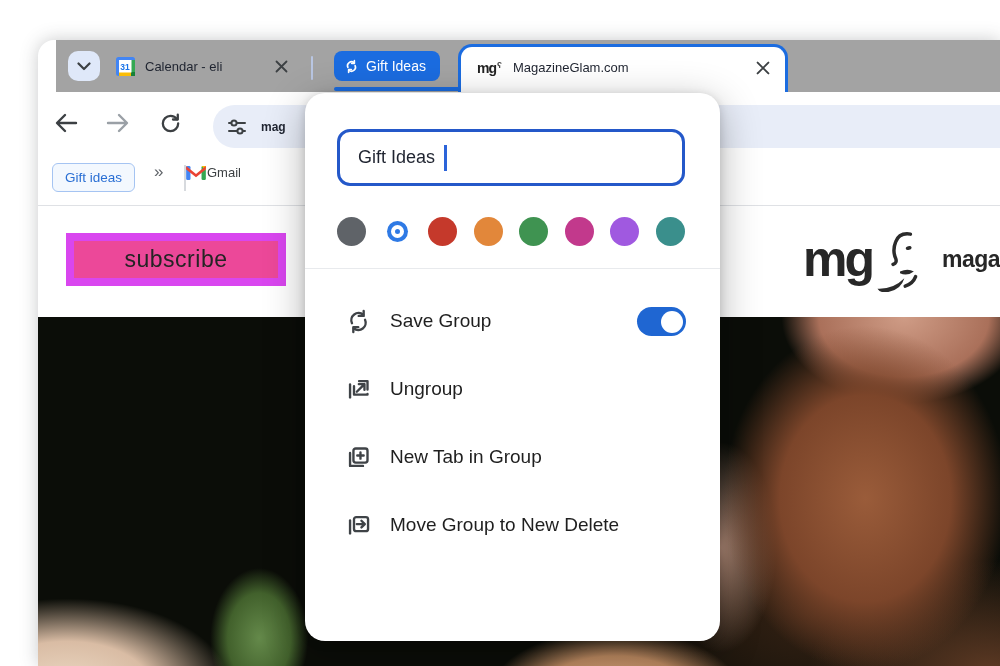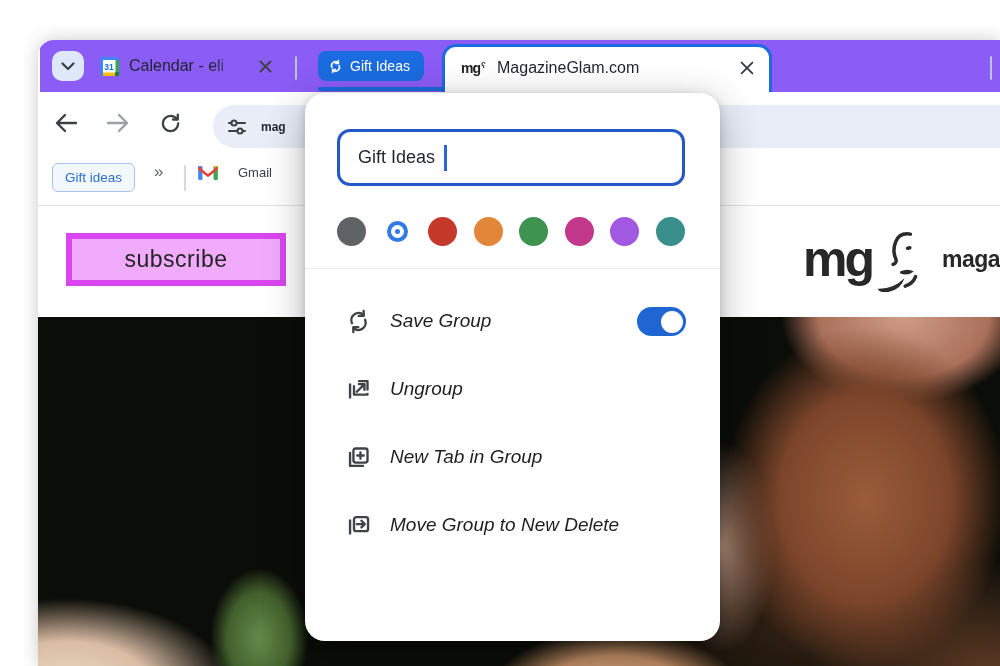--- a/index.html
+++ b/index.html
@@ -14,27 +14,27 @@
     font-family:"Liberation Sans", sans-serif;color:var(--ink);
     position:relative;
   }
   
   .browser-window{
     position:absolute;left:38px;top:40px;right:0;bottom:0;
     border-radius:16px 0 0 0;overflow:hidden;
     box-shadow:0 0 18px rgba(60,64,67,.28);
     background:#fff;
   }
-  .tabstrip{position:absolute;left:2px;top:0;right:0;height:64px;background:#8b5cf6;}
+  .tabstrip{position:absolute;left:18px;top:0;right:0;height:64px;background:#a3a3a3;}
   .chevron-btn{
     position:absolute;left:12px;top:11px;width:32px;height:30px;border-radius:10px;
     background:#dfe8f9;display:flex;align-items:center;justify-content:center;
   }
   .tab{position:absolute;top:6px;height:40px;display:flex;align-items:center;}
-  .tab-title{font-size:16px;color:#1f2430;white-space:nowrap;overflow:hidden;}
+  .tab-title{font-size:13px;color:#1f2430;white-space:nowrap;overflow:hidden;}
   .fade-title{-webkit-mask-image:linear-gradient(to right,#000 72%,transparent 98%);
               mask-image:linear-gradient(to right,#000 72%,transparent 98%);}
   .close-x{margin-left:10px;display:flex;align-items:center;justify-content:center;width:20px;height:20px;}
   .tab-sep{position:absolute;top:16px;width:2px;height:24px;background:#b9c6e2;border-radius:1px;}
   .group-chip{
     position:absolute;left:278px;top:11px;height:30px;padding:0 14px 0 10px;border-radius:8px;
     background:var(--accent);color:#fff;display:flex;align-items:center;gap:7px;
     font-size:14px;font-weight:500;
   }
   .group-underline{position:absolute;left:278px;top:47px;width:130px;height:4px;background:var(--accent);border-radius:3px 0 0 3px;}
@@ -56,27 +56,27 @@
   .omnibox-text{font-size:12px;color:#1f2430;font-weight:bold;}
   
   .bookmarks{position:absolute;left:0;top:115px;right:0;height:51px;background:#fff;border-bottom:1px solid #dfe1e5;}
   .bm-chip{
     position:absolute;left:14px;top:8px;height:29px;padding:0 12px;border-radius:6px;
     border:1.5px solid #a5c4f2;background:#f3f8fe;color:#2a6fd4;font-size:13.5px;
     display:flex;align-items:center;
   }
   .bm-more{position:absolute;left:116px;top:7px;font-size:17px;color:#5f6368;}
   .bm-sep{position:absolute;left:146px;top:10px;width:1.5px;height:26px;background:#d7dade;}
-  .bm-gmail{position:absolute;left:160px;top:10px;display:flex;align-items:center;gap:20px;text-align:center;}
+  .bm-gmail{position:absolute;left:148px;top:10px;display:flex;align-items:center;gap:1px;text-align:center;}
   .bm-gmail-label{font-size:13px;color:#3c4043;}
   
   .content{position:absolute;left:0;top:166px;right:0;height:111px;background:#fff;}
   .subscribe-btn{
-    position:absolute;left:28px;top:27px;width:220px;height:53px;border:6px solid #d946ef;
-    background:#f0abfc;display:flex;align-items:center;justify-content:center;
+    position:absolute;left:28px;top:27px;width:220px;height:53px;border:8px solid #d946ef;
+    background:#ec4899;display:flex;align-items:center;justify-content:center;
     font-size:23px;color:#242424;letter-spacing:.5px;
   }
   .logo{position:absolute;left:765px;top:20px;display:flex;align-items:center;white-space:nowrap;}
   .logo-mg{font-size:50px;font-weight:800;letter-spacing:-3px;color:#272727;line-height:1;}
   .logo-face{margin-left:2px;margin-top:4px;}
   .logo-word{font-size:23px;font-weight:700;color:#272727;margin-left:16px;letter-spacing:-.5px;}
   
   .photo{
     position:absolute;left:0;top:277px;right:0;bottom:0;
     background:
@@ -105,21 +105,21 @@
   .dots-row{
     position:absolute;left:32px;top:123px;width:348px;height:30px;
     display:flex;justify-content:space-between;align-items:center;
   }
   .dotwrap{width:29px;height:29px;display:flex;align-items:center;justify-content:center;}
   .dot{width:29px;height:29px;border-radius:50%;}
   .dot.sel{width:13px;height:13px;border:4px solid #fff;box-shadow:0 0 0 4px #2f7ae5;}
   .popup-divider{position:absolute;left:0;top:175px;width:100%;height:1px;background:#e8eaed;}
   .menu{position:absolute;left:0;top:194px;width:100%;}
   .menu-item{height:68px;display:flex;align-items:center;padding-left:40px;gap:18px;position:relative;}
-  .menu-label{font-size:19px;color:#1f1f1f;font-style:italic;}
+  .menu-label{font-size:19px;color:#1f1f1f;}
   .toggle{
     position:absolute;right:34px;top:20px;width:49px;height:29px;border-radius:15px;
     background:#1f66d2;
   }
   .toggle-knob{position:absolute;right:3.5px;top:3.5px;width:22px;height:22px;border-radius:50%;background:#fff;}
   svg{display:block;}
 </style>
 </head>
 <body>
 

